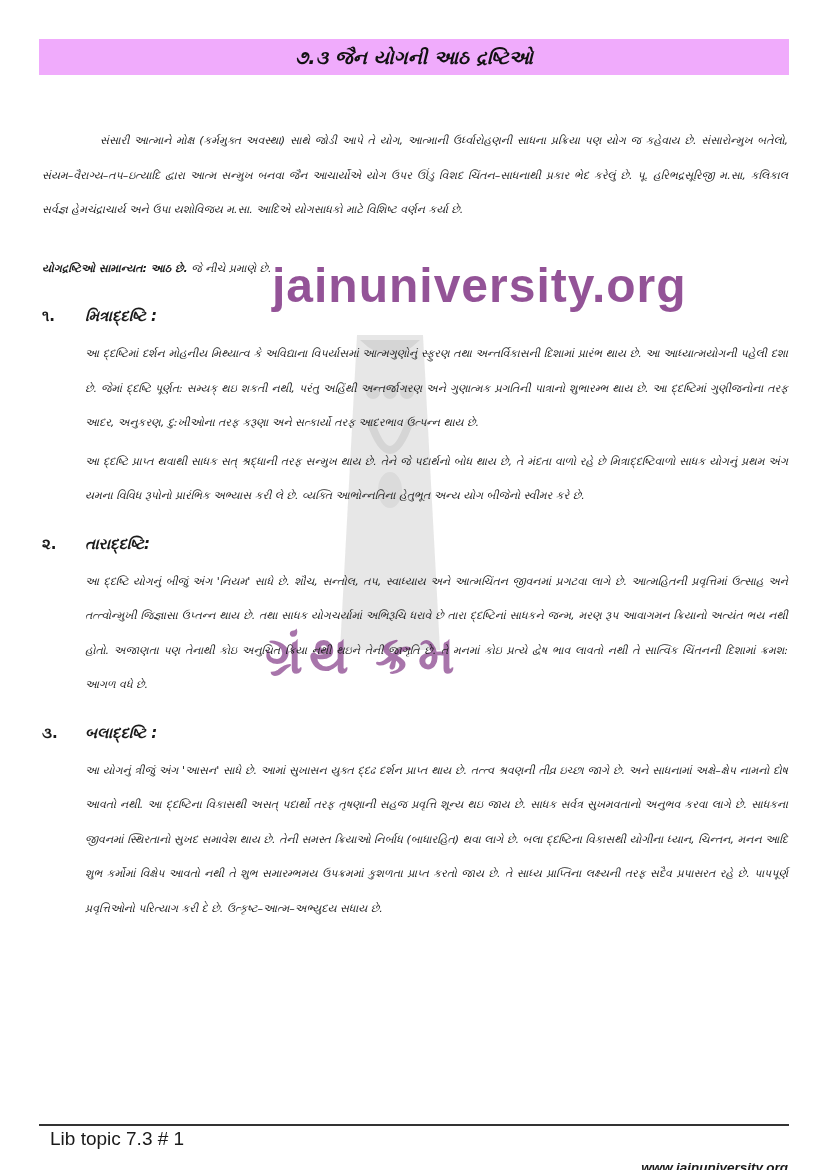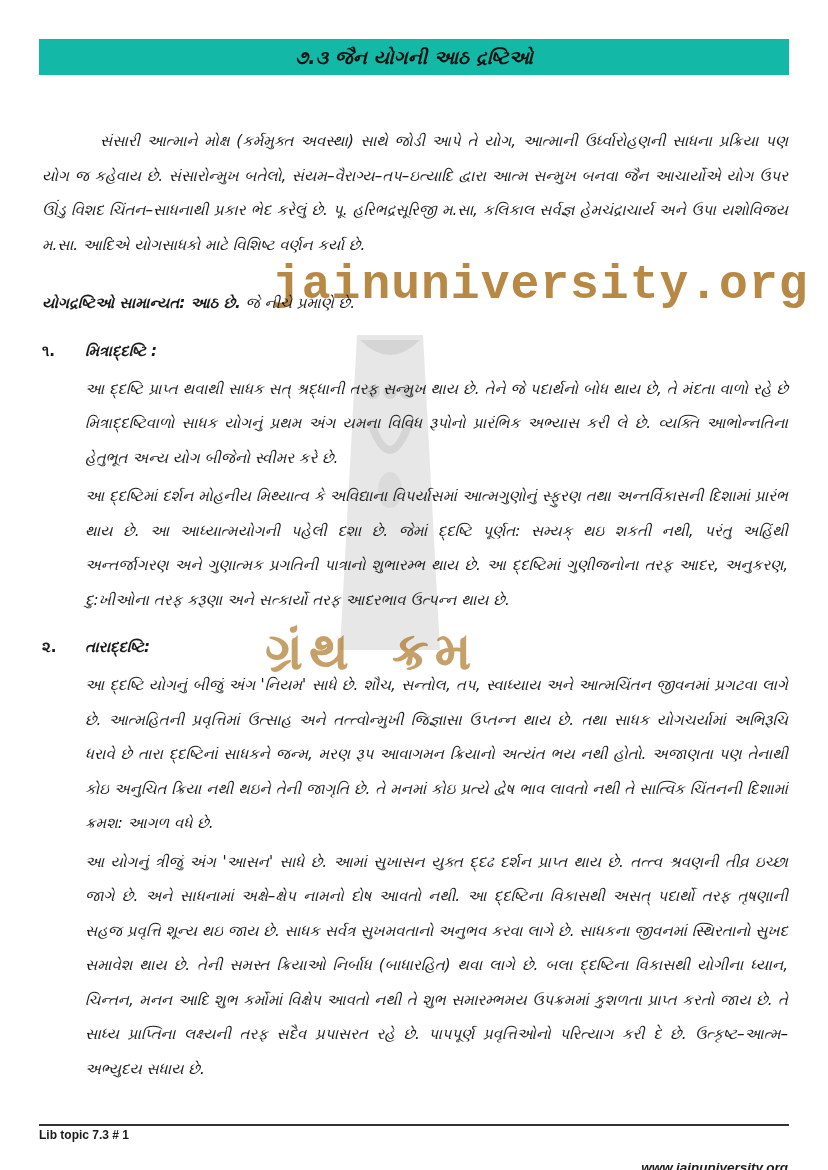--- a/index.html
+++ b/index.html
@@ -1,41 +1,41 @@
 <!DOCTYPE html>
 <html><head>
 <meta charset="utf-8">
 <style>
   html, body { margin: 0; padding: 0; background: #ffffff; }
   body { width: 828px; height: 1170px; position: relative; overflow: hidden;
          font-family: "DejaVu Sans", sans-serif; color: #1a1a1a; }
   .title-bar { position: absolute; left: 39px; top: 39px; width: 750px; height: 36px;
-               background: #14b8a6; text-align: center; }
+               background: #f0abfc; text-align: center; }
   .title-bar span { display: inline-block; line-height: 36px; font-size: 19px;
                     font-weight: bold; font-style: italic; color: #111; }
   .content { position: absolute; left: 42px; top: 120px; width: 746px; }
-  p { margin: 0; font-size: 15px; line-height: 34.5px; font-style: italic;
+  p { margin: 0; font-size: 11px; line-height: 34.5px; font-style: italic;
       text-align: justify; text-align-last: left; }
   .intro { text-indent: 58px; margin-top: 4px; }
   .lead { margin-top: 24px; }
   .lead b { font-weight: bold; }
   .section-head { font-weight: bold; font-style: italic; font-size: 15px;
                   line-height: 34px; margin-top: 13px; }
   .section-head .num { display: inline-block; width: 43px; font-style: normal; }
   .indent { padding-left: 43px; }
   .para-gap { margin-top: 4px; }
-  .watermark { position: absolute; pointer-events: none; color: #a16207;
-               font-family: Liberation Mono, monospace; font-weight: bold; }
+  .watermark { position: absolute; pointer-events: none; color: #701a75;
+               font-family: Liberation Sans, sans-serif; font-weight: bold; }
   .wm-url { left: 272px; top: 258px; font-size: 48px; letter-spacing: 1px; opacity: 0.75; }
   .wm-logo { position: absolute; left: 335px; top: 330px; width: 110px; height: 330px;
              opacity: 0.35; }
   .wm-gujarati { left: 265px; top: 625px; font-size: 52px; opacity: 0.6; letter-spacing: 6px; text-align: right; }
   .footer-rule { position: absolute; left: 39px; top: 1124px; width: 750px; height: 1.5px;
                  background: #333; }
-  .footer-left { position: absolute; left: 39px; top: 1128px; font-size: 12px; font-weight: bold;
+  .footer-left { position: absolute; left: 50px; top: 1128px; font-size: 19px; font-weight: normal;
                  font-family: "Liberation Sans", sans-serif; }
   .footer-right { position: absolute; right: 40px; top: 1160px; font-size: 13.5px; font-weight: bold;
                   font-family: "Liberation Sans", sans-serif; font-style: italic; }
 </style>
 </head>
 <body>
 
 <div class="watermark wm-url">jainuniversity.org</div>
 <svg class="wm-logo" viewBox="0 0 110 330">
   <path d="M22 5 L88 5 L105 320 L5 320 Z" fill="#bdbdbd"></path>
@@ -54,31 +54,34 @@
 
 <div class="content">
   <p class="intro">સંસારી આત્માને મોક્ષ (કર્મમુક્ત અવસ્થા) સાથે જોડી આપે તે યોગ, આત્માની ઉર્ધ્વારોહણની સાધના પ્રક્રિયા પણ યોગ જ કહેવાય છે. સંસારોન્મુખ બતેલો, સંયમ–વૈરાગ્ય–તપ–ઇત્યાદિ દ્વારા આત્મ સન્મુખ બનવા જૈન આચાર્યોએ યોગ ઉપર ઊંડુ વિશદ ચિંતન–સાધનાથી પ્રકાર ભેદ કરેલું છે. પૂ. હરિભદ્રસૂરિજી મ.સા, કલિકાલ સર્વજ્ઞ હેમચંદ્રાચાર્ય અને ઉપા યશોવિજય મ.સા. આદિએ યોગસાધકો માટે વિશિષ્ટ વર્ણન કર્યા છે.</p>
 
   <p class="lead"><b>યોગદ્રષ્ટિઓ સામાન્યત: આઠ છે.</b><span> જે નીચે પ્રમાણે છે.</span></p>
 
   <div class="section-head">
     <span class="num">૧.</span><span>મિત્રાદ્દષ્ટિ :</span>
   </div>
   <div class="indent">
+    <p class="para-gap">આ દ્દષ્ટિમાં દર્શન મોહનીય મિથ્યાત્વ કે અવિદ્યાના વિપર્યાસમાં આત્મગુણોનું સ્ફુરણ તથા અન્તર્વિકાસની દિશામાં પ્રારંભ થાય છે. આ આધ્યાત્મયોગની પહેલી દશા છે. જેમાં દ્દષ્ટિ પૂર્ણત: સમ્યક્ થઇ શકતી નથી, પરંતુ અહિંથી અન્તર્જાગરણ અને ગુણાત્મક પ્રગતિની પાત્રાનો શુભારમ્ભ થાય છે. આ દ્દષ્ટિમાં ગુણીજનોના તરફ આદર, અનુકરણ, દુ:ખીઓના તરફ કરૂણા અને સત્કાર્યો તરફ આદરભાવ ઉત્પન્ન થાય છે.</p>
     <p class="para-gap">આ દ્દષ્ટિ પ્રાપ્ત થવાથી સાધક સત્ શ્રદ્ધાની તરફ સન્મુખ થાય છે. તેને જે પદાર્થનો બોધ થાય છે, તે મંદતા વાળો રહે છે મિત્રાદ્દષ્ટિવાળો સાધક યોગનું પ્રથમ અંગ યમના વિવિધ રૂપોનો પ્રારંભિક અભ્યાસ કરી લે છે. વ્યક્તિ આભોન્નતિના હેતુભૂત અન્ય યોગ બીજેનો સ્વીમર કરે છે.</p>
-    <p class="para-gap">આ દ્દષ્ટિમાં દર્શન મોહનીય મિથ્યાત્વ કે અવિદ્યાના વિપર્યાસમાં આત્મગુણોનું સ્ફુરણ તથા અન્તર્વિકાસની દિશામાં પ્રારંભ થાય છે. આ આધ્યાત્મયોગની પહેલી દશા છે. જેમાં દ્દષ્ટિ પૂર્ણત: સમ્યક્ થઇ શકતી નથી, પરંતુ અહિંથી અન્તર્જાગરણ અને ગુણાત્મક પ્રગતિની પાત્રાનો શુભારમ્ભ થાય છે. આ દ્દષ્ટિમાં ગુણીજનોના તરફ આદર, અનુકરણ, દુ:ખીઓના તરફ કરૂણા અને સત્કાર્યો તરફ આદરભાવ ઉત્પન્ન થાય છે.</p>
   </div>
 
   <div class="section-head">
     <span class="num">૨.</span><span>તારાદ્દષ્ટિ:</span>
   </div>
   <div class="indent">
     <p class="para-gap">આ દ્દષ્ટિ યોગનું બીજું અંગ 'નિયમ' સાધે છે. શૌચ, સન્તોલ, તપ, સ્વાધ્યાય અને આત્મચિંતન જીવનમાં પ્રગટવા લાગે છે. આત્મહિતની પ્રવૃત્તિમાં ઉત્સાહ અને તત્ત્વોન્મુખી જિજ્ઞાસા ઉપ્તન્ન થાય છે. તથા સાધક યોગચર્યામાં અભિરૂચિ ધરાવે છે તારા દ્દષ્ટિનાં સાધકને જન્મ, મરણ રૂપ આવાગમન ક્રિયાનો અત્યંત ભય નથી હોતો. અજાણતા પણ તેનાથી કોઇ અનુચિત ક્રિયા નથી થઇને તેની જાગૃતિ છે. તે મનમાં કોઇ પ્રત્યે દ્વેષ ભાવ લાવતો નથી તે સાત્વિક ચિંતનની દિશામાં ક્રમશ: આગળ વધે છે.</p>
   </div>
 
+  <div class="section-head">
+    <span class="num">૩.</span><span>બલાદ્દષ્ટિ :</span>
+  </div>
   <div class="indent">
     <p class="para-gap">આ યોગનું ત્રીજું અંગ 'આસન' સાધે છે. આમાં સુખાસન યુક્ત દ્દઢ દર્શન પ્રાપ્ત થાય છે. તત્ત્વ શ્રવણની તીવ્ર ઇચ્છા જાગે છે. અને સાધનામાં અક્ષે–ક્ષેપ નામનો દોષ આવતો નથી. આ દ્દષ્ટિના વિકાસથી અસત્ પદાર્થો તરફ તૃષણાની સહજ પ્રવૃત્તિ શૂન્ય થઇ જાય છે. સાધક સર્વત્ર સુખમવતાનો અનુભવ કરવા લાગે છે. સાધકના જીવનમાં સ્થિરતાનો સુખદ સમાવેશ થાય છે. તેની સમસ્ત ક્રિયાઓ નિર્બાધ (બાધારહિત) થવા લાગે છે. બલા દ્દષ્ટિના વિકાસથી યોગીના ધ્યાન, ચિન્તન, મનન આદિ શુભ કર્મોમાં વિક્ષેપ આવતો નથી તે શુભ સમારમ્ભમય ઉપક્રમમાં કુશળતા પ્રાપ્ત કરતો જાય છે. તે સાધ્ય પ્રાપ્તિના લક્ષ્યની તરફ સદૈવ પ્રપાસરત રહે છે. પાપપૂર્ણ પ્રવૃત્તિઓનો પરિત્યાગ કરી દે છે. ઉત્કૃષ્ટ–આત્મ–અભ્યુદય સધાય છે.</p>
   </div>
 </div>
 
 <div class="footer-rule"></div>
 <div class="footer-left">Lib topic 7.3 # 1</div>
 <div class="footer-right">www.jainuniversity.org</div>
 
 </body></html>

